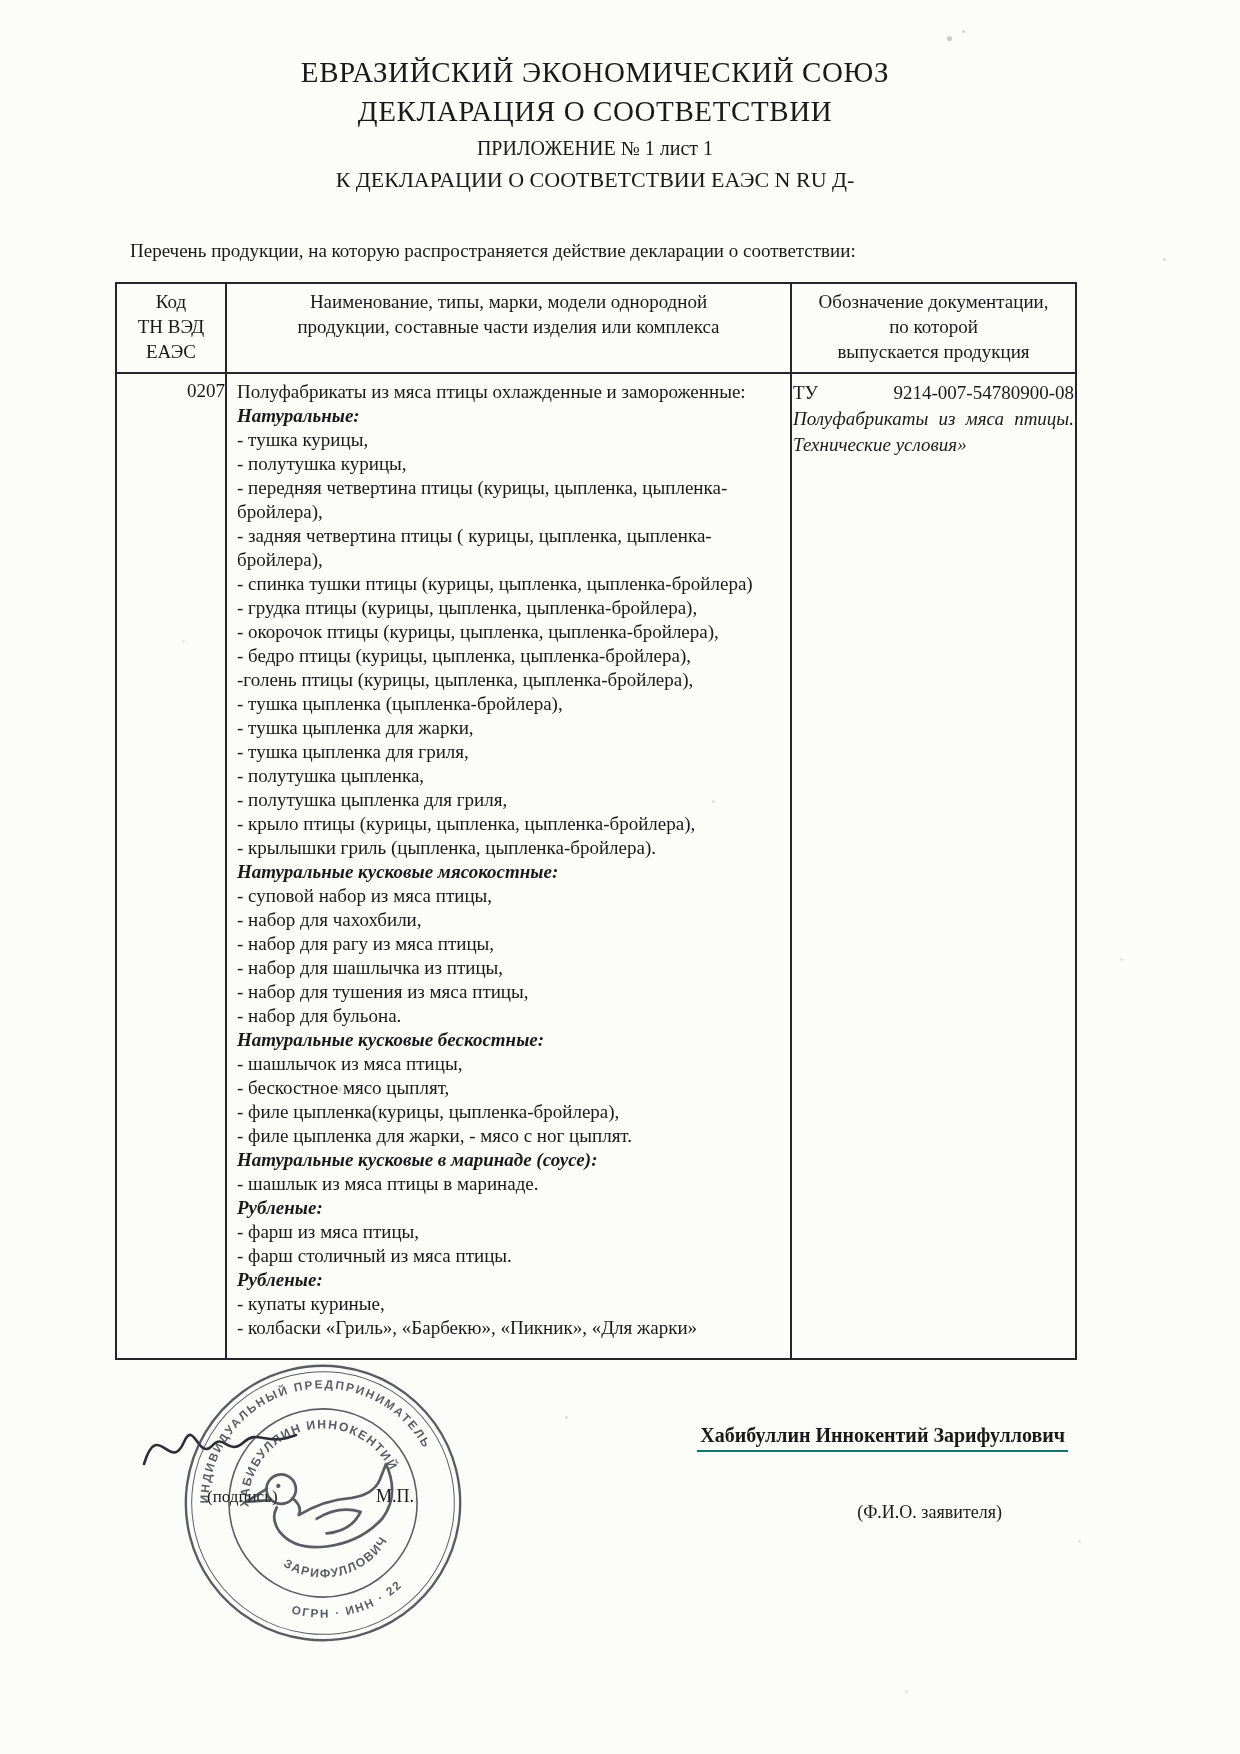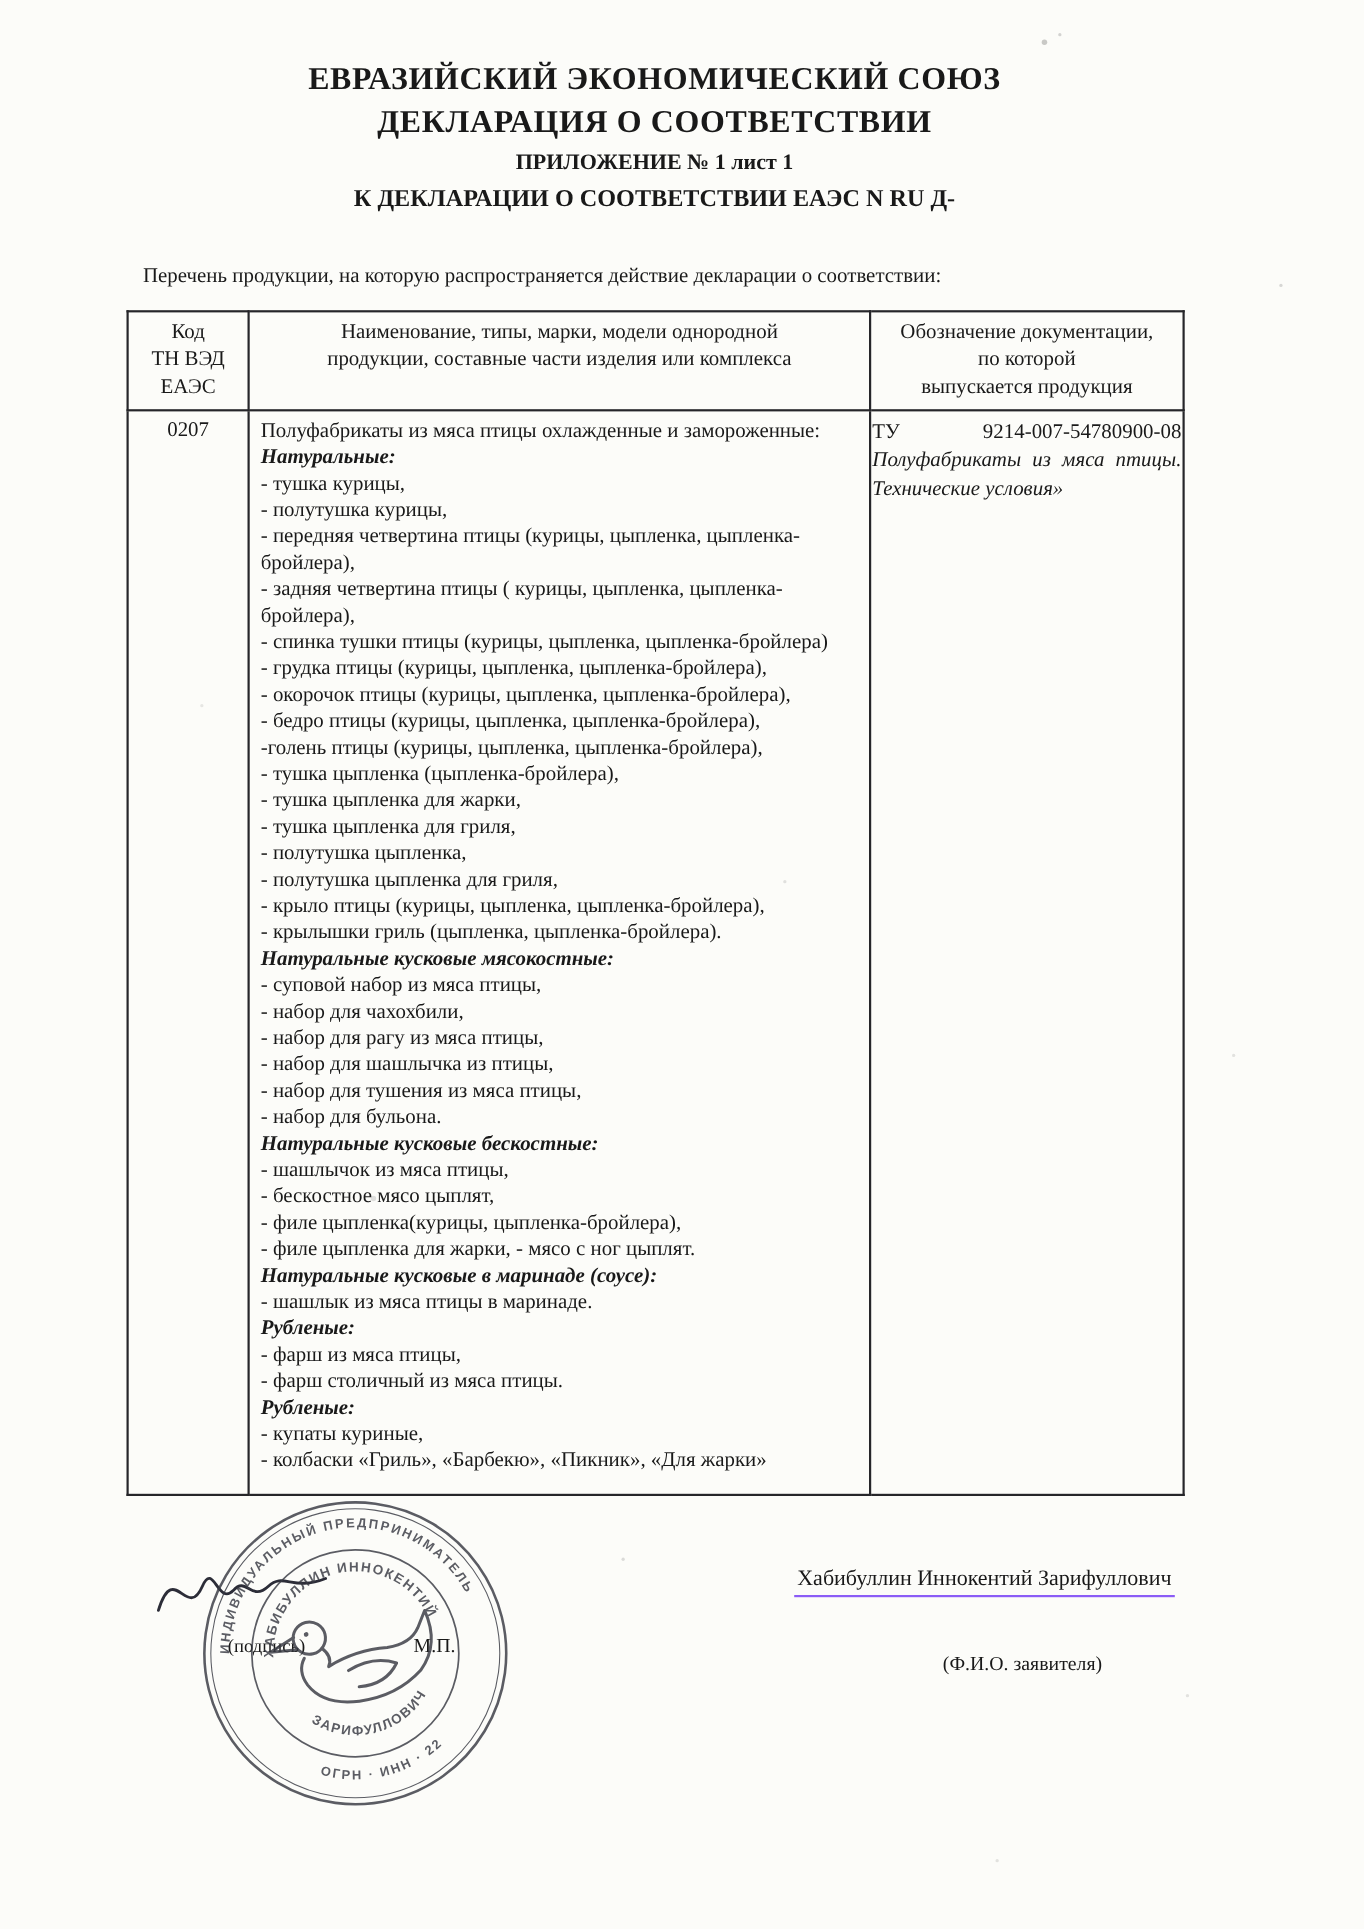--- a/index.html
+++ b/index.html
@@ -4,21 +4,21 @@
 <style>
   * { margin:0; padding:0; box-sizing:border-box; }
   html,body { background:#e9e9e7; }
   body { width:1240px; font-family:"Liberation Serif", serif; color:#191919; }
   .page {
     position:relative; width:1240px; height:1754px; margin:0 auto;
     background:#fcfcf9; overflow:hidden;
   }
 
   
-  .doc-header { position:absolute; top:56px; left:40px; width:1110px; text-align:center; font-weight:bold; }
+  .doc-header { position:absolute; top:56px; left:40px; width:1110px; text-align:center; font-weight:normal; }
   .h-line1 { font-size:29px; letter-spacing:0.6px; margin-bottom:6px; }
   .h-line2 { font-size:29px; letter-spacing:0.6px; margin-bottom:9px; }
   .h-line3 { font-size:20px; margin-bottom:7px; }
   .h-line4 { font-size:22px; margin-bottom:8px; }
   .h-line5 { font-size:20px; }
 
   .intro { position:absolute; top:240px; left:130px; width:980px; font-size:19px; }
 
   
   .products-table {
@@ -27,34 +27,34 @@
   }
   .products-table col.c1 { width:110px; }
   .products-table col.c2 { width:565px; }
   .products-table col.c3 { width:285px; }
   .products-table th, .products-table td {
     border:2px solid #26262a; vertical-align:top;
     font-size:19px;
   }
   .products-table th { font-weight:normal; text-align:center; padding:5px 3px 8px; line-height:25px;margin-left:19px; }
   .th-text { white-space:pre-line; }
-  .code-cell { text-align:center; padding-top:6px; font-size:19px; }
+  .code-cell { text-align:right; padding-top:6px; font-size:19px; }
   .name-cell { padding:6px 6px 18px 10px; }
   .doc-cell  { padding:6px 1px;border-radius:30px; }
 
   .product-line { font-size:19px; line-height:24px; }
   .product-line.heading { font-weight:bold; font-style:italic; }
 
   .doc-line1 { display:flex; justify-content:space-between; font-size:19px; line-height:26px; }
   .doc-rest  { font-size:19px; line-height:26px; text-align:justify;font-style:italic; }
 
   
   .applicant-name {
     position:absolute; top:1424px; right:172px;
-    font-size:20px; padding:0 3px 3px; border-bottom:2px solid #8b5cf6;
+    font-size:20px; padding:0 3px 3px; border-bottom:2px solid #0f766e;font-weight:bold;
   }
   .fio-label { position:absolute; top:1502px; right:238px; font-size:18px; }
   .podpis-label { position:absolute; top:1487px; left:207px; font-size:17px; }
   .mp-label { position:absolute; top:1486px; left:332px; font-size:18px;margin-left:44px; }
 
   .signature-svg { position:absolute; top:1402px; left:136px; width:172px; height:92px; }
   .signature-svg path { stroke:#2c2d38; }
 
   .stamp-box { position:absolute; top:1356px; left:176px; width:294px; height:294px; opacity:0.82; }
   .stamp-ink { stroke:#383a43; }

